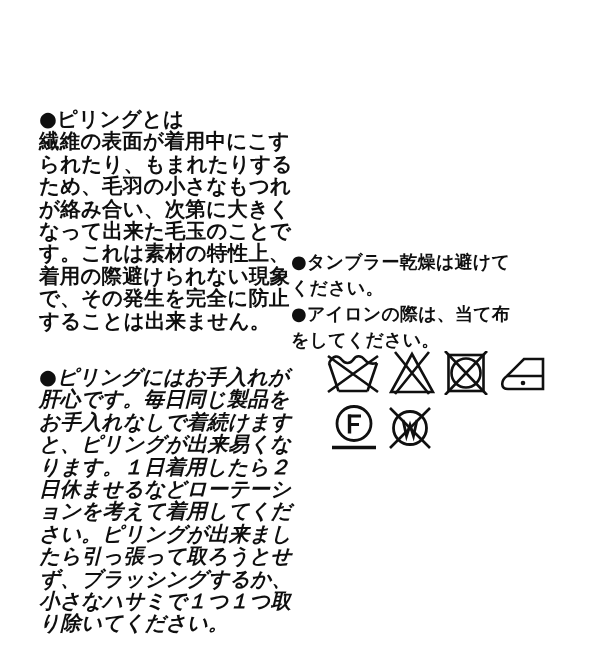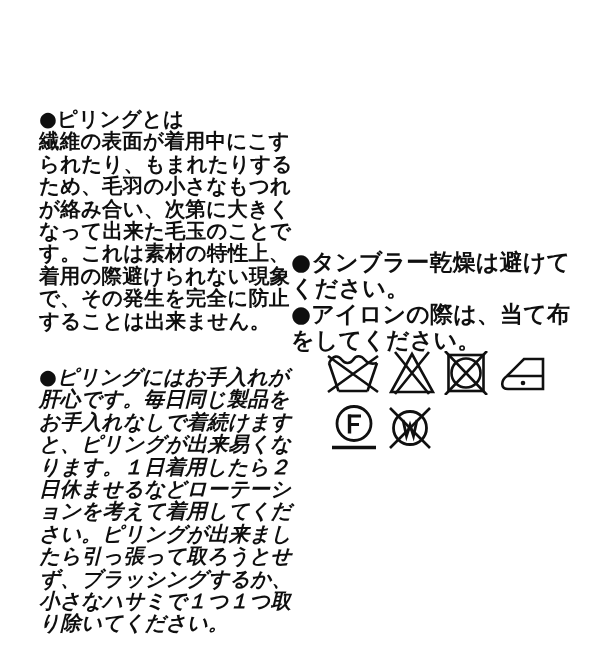--- a/index.html
+++ b/index.html
@@ -7,21 +7,21 @@
     position:relative; width:600px; height:650px; background:#ffffff;
     font-family:"DejaVu Sans", sans-serif; color:#0f0f0f; overflow:hidden;
   }
   .jp {
     position:absolute; margin:0; font-weight:700; color:#0f0f0f;
     white-space:pre-line; letter-spacing:0.2px;
   }
   .para-left  { left:39px;  width:262px; font-size:20.5px; line-height:22.4px; }
   .p1 { top:108px; }
   .p2 { top:366px;font-style:italic; }
-  .para-right { left:291px; top:249px; width:300px; font-size:23px; line-height:26px; }
+  .para-right { left:291px; top:249px; width:300px; font-size:18px; line-height:26px; }
   .symrow { position:absolute; display:flex; align-items:flex-end; }
   .row1 { left:326px; top:351px; gap:9px; }
   .row2 { left:330px; top:404px; gap:7px; }
   .symrow svg { display:block; }
   .care-stroke { stroke:#101010; fill:none; stroke-linecap:butt; stroke-linejoin:miter; }
 </style>
 </head>
 <body>
 
 <div class="page">

